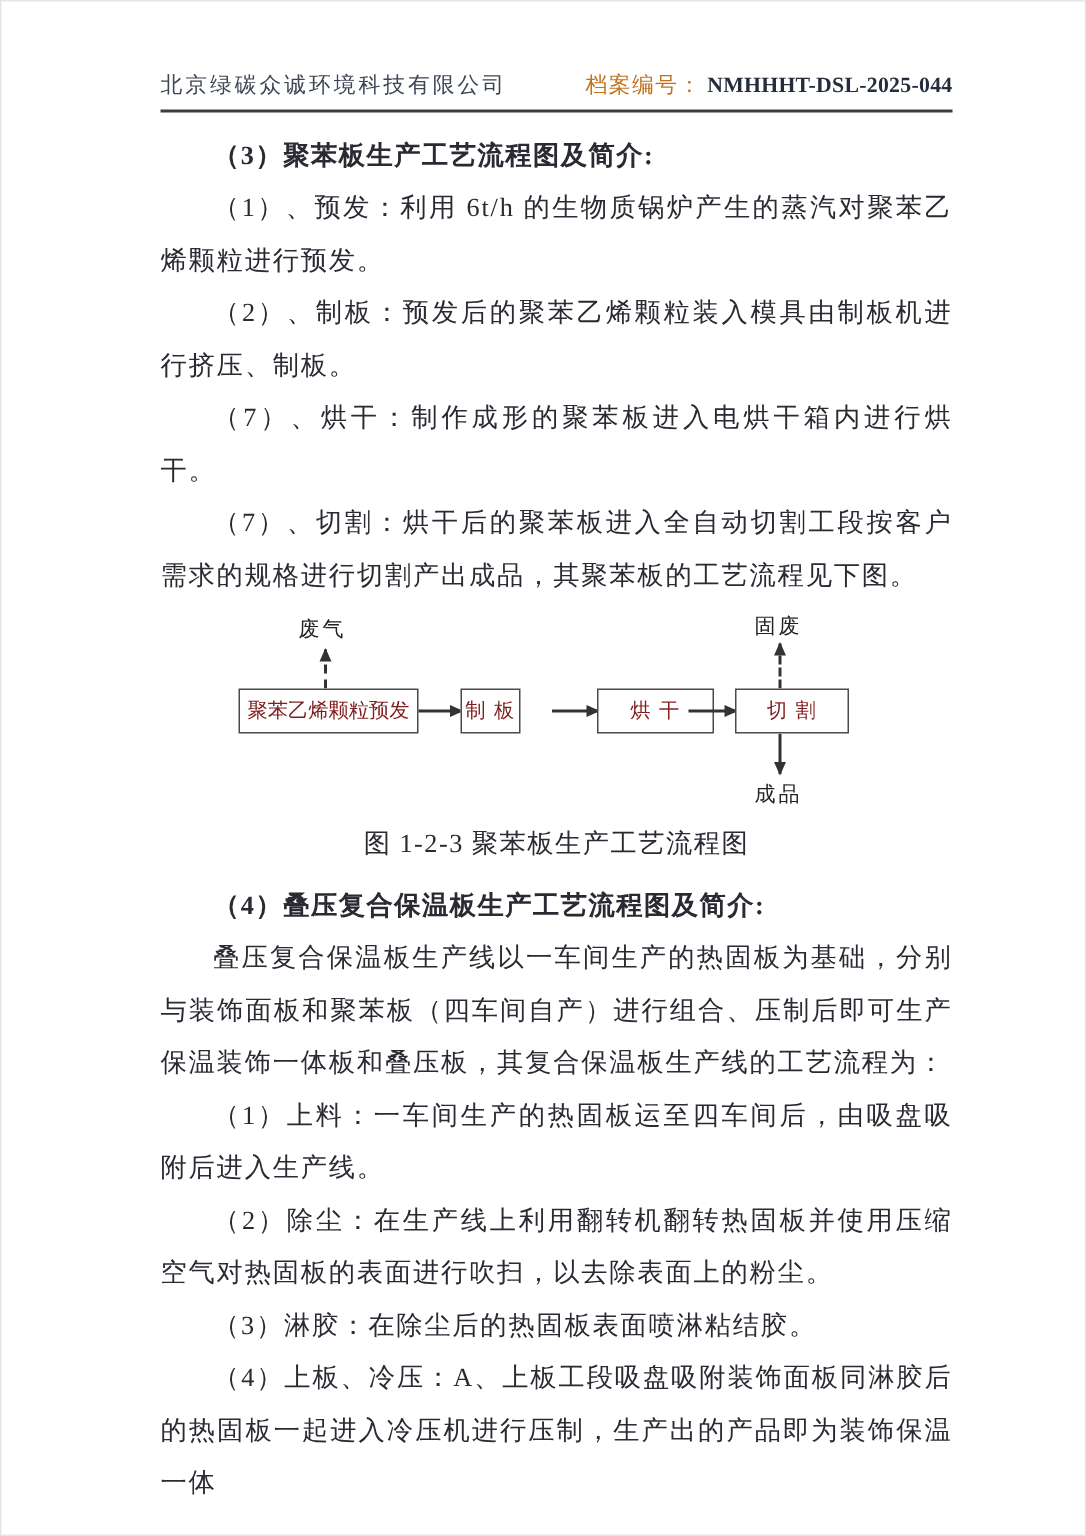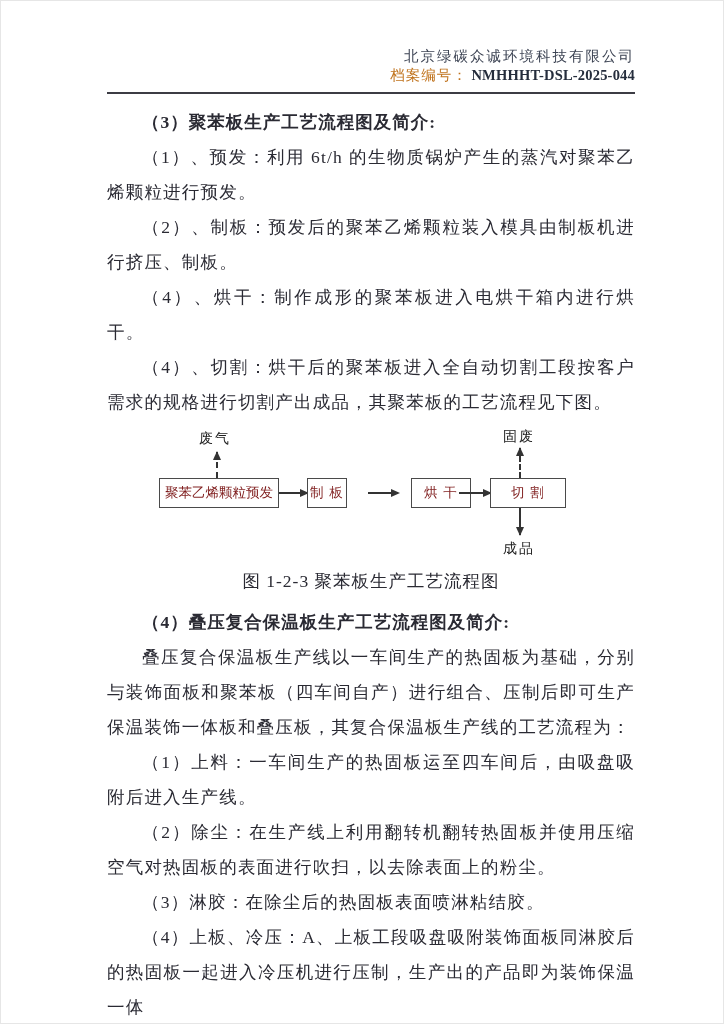--- a/index.html
+++ b/index.html
@@ -16,21 +16,20 @@
     color: #2a2a33;
   }
   
   .header {
     margin: 46px 88px 0 106px;
     padding-bottom: 7px;
     border-bottom: 2px solid #3c3c44;
     display: flex;
     justify-content: space-between;
     align-items: flex-end;
-    flex-direction: column;
   }
   .header .company {
     font-size: 14.5px;
     letter-spacing: 2px;
     color: #3d4454;
   }
   .header .docno { font-size: 14.5px; white-space: nowrap; }
   .header .docno .label { color: #c0731d; letter-spacing: 1px; }
   .header .docno .value { color: #252d3c; font-weight: bold; letter-spacing: 0.2px; }
   
@@ -69,21 +68,21 @@
     align-items: center;
     justify-content: center;
     font-size: 13.5px;
     color: #7f1d1d;
     white-space: nowrap;
     letter-spacing: 1px;
     background: #fff;
   }
   .flow-box.b1 { left: 52px;  width: 120px; letter-spacing: 0; }
   .flow-box.b2 { left: 200px; width: 40px; }
-  .flow-box.b3 { left: 304px; width: 60px; }
+  .flow-box.b3 { left: 291px; width: 78px; }
   .flow-box.b4 { left: 383px; width: 76px; }
   .h-arrow {
     position: absolute;
     top: 64px;
     height: 0;
     border-top: 2px solid #333;
   }
   .h-arrow::after {
     content: "";
     position: absolute;
@@ -167,22 +166,22 @@
       <span class="label">档案编号：</span>
       <span class="value">NMHHHT-DSL-2025-044</span>
     </span>
   </div>
 
   <div class="content">
 
     <div class="heading heading-3">（3）聚苯板生产工艺流程图及简介:</div>
     <p class="para">（1）、预发：利用 6t/h 的生物质锅炉产生的蒸汽对聚苯乙烯颗粒进行预发。</p>
     <p class="para">（2）、制板：预发后的聚苯乙烯颗粒装入模具由制板机进行挤压、制板。</p>
-    <p class="para">（4）、烘干：制作成形的聚苯板进入电烘干箱内进行烘干。</p>
-    <p class="para">（4）、切割：烘干后的聚苯板进入全自动切割工段按客户需求的规格进行切割产出成品，其聚苯板的工艺流程见下图。</p>
+    <p class="para">（7）、烘干：制作成形的聚苯板进入电烘干箱内进行烘干。</p>
+    <p class="para">（7）、切割：烘干后的聚苯板进入全自动切割工段按客户需求的规格进行切割产出成品，其聚苯板的工艺流程见下图。</p>
 
     <div class="diagram">
       <span class="flow-label waste-gas">废气</span>
       <span class="flow-label solid-waste">固废</span>
       <span class="flow-label product">成品</span>
 
       <span class="v-arrow-up u1"></span>
       <span class="v-arrow-up u2"></span>
       <span class="v-arrow-down"></span>
 

